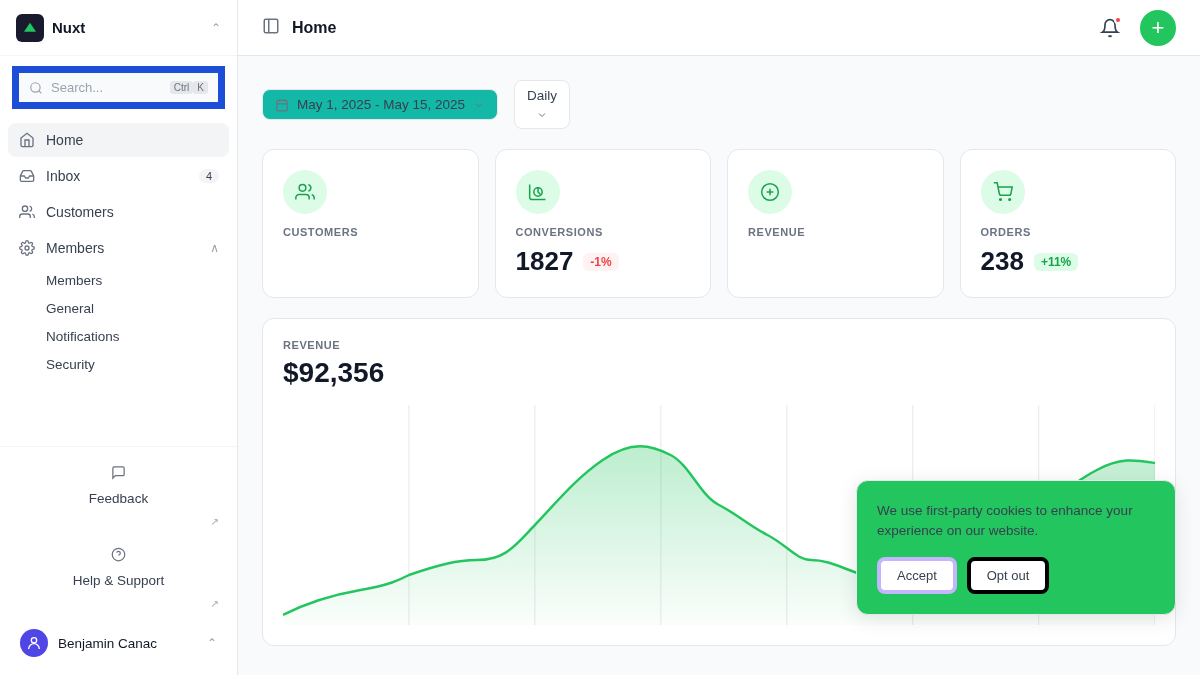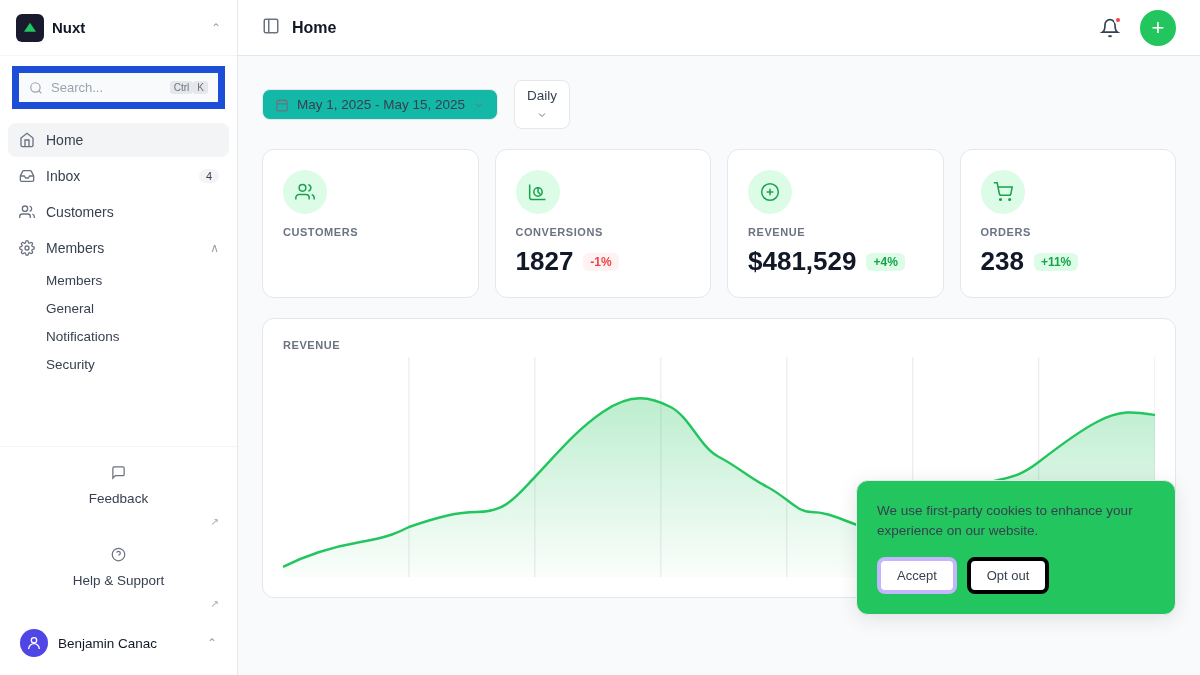--- a/index.html
+++ b/index.html
@@ -680,44 +680,41 @@
 
       <div class="stat-card">
         <div class="stat-icon-wrap">
           <svg width="20" height="20" viewBox="0 0 24 24" fill="none" stroke="#16a34a" stroke-width="1.8">
             <circle cx="12" cy="12" r="10"></circle>
               <line x1="12" y1="8" x2="12" y2="16"></line>
               <line x1="8" y1="12" x2="16" y2="12"></line>
           </svg>
         </div>
         <div class="stat-label">REVENUE</div>
-        <div class="stat-value-row">
-          <span class="stat-value">$481,529</span>
-          <span class="stat-badge positive">+4%</span>
-        </div>
       </div>
 
       <div class="stat-card">
         <div class="stat-icon-wrap">
           <svg width="20" height="20" viewBox="0 0 24 24" fill="none" stroke="#16a34a" stroke-width="1.8">
             <circle cx="9" cy="21" r="1"></circle>
               <circle cx="20" cy="21" r="1"></circle>
               <path d="M1 1h4l2.68 13.39a2 2 0 002 1.61h9.72a2 2 0 001.95-1.57L23 6H6"></path>
           </svg>
         </div>
         <div class="stat-label">ORDERS</div>
         <div class="stat-value-row">
           <span class="stat-value">238</span>
           <span class="stat-badge positive">+11%</span>
         </div>
       </div>
     </div>
 
     <div class="revenue-card">
       <div class="revenue-label">REVENUE</div>
+      <div class="revenue-value">$92,356</div>
       <div class="chart-area">
         <svg viewBox="0 0 900 220" preserveAspectRatio="none" xmlns="http://www.w3.org/2000/svg">
 
           <defs>
             <linearGradient id="chartGrad" x1="0" y1="0" x2="0" y2="1">
               <stop offset="0%" stop-color="#22c55e" stop-opacity="0.3"></stop>
               <stop offset="100%" stop-color="#22c55e" stop-opacity="0.02"></stop>
             </linearGradient>
           </defs>
 

